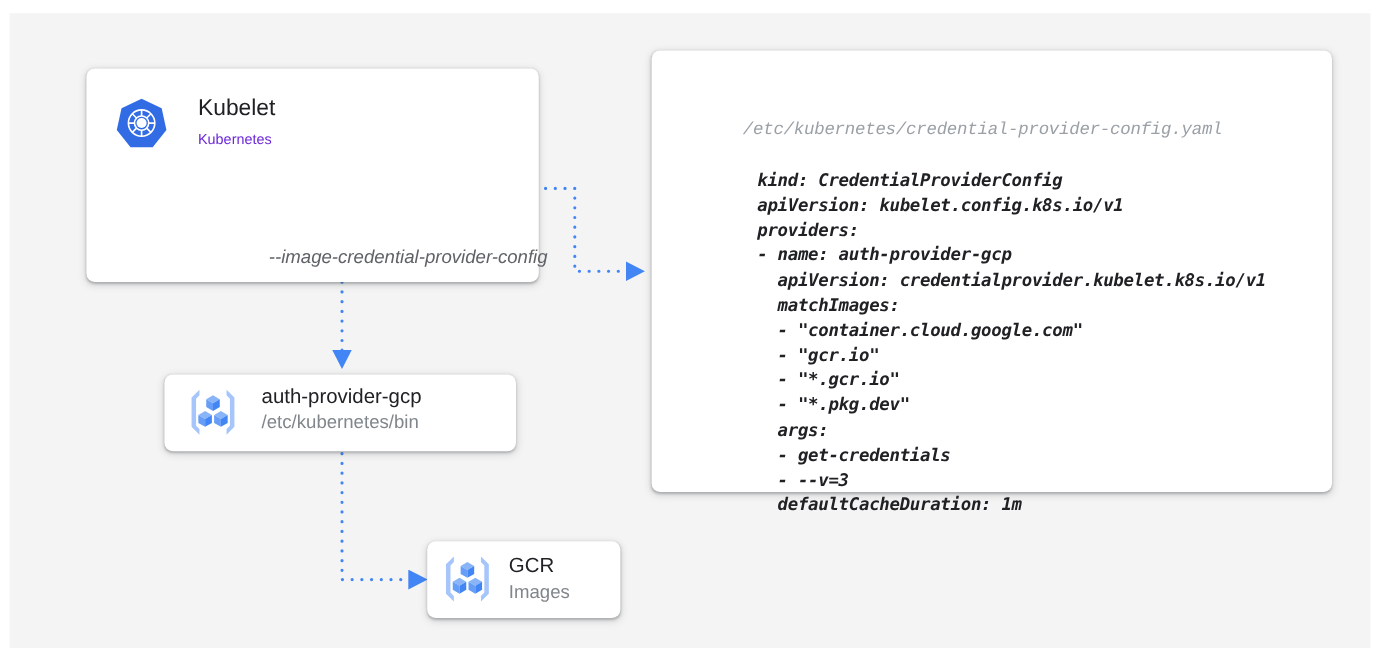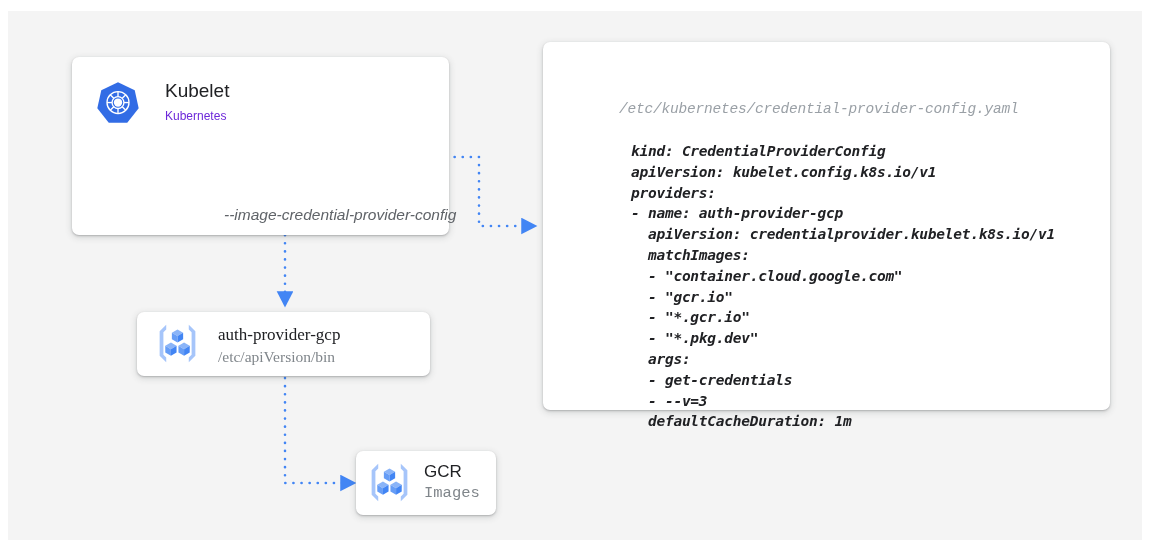--- a/index.html
+++ b/index.html
@@ -97,22 +97,21 @@
     left: 137px;
     top: 312px;
     width: 293px;
     height: 64px;
   }
   .auth-inner {
     position: absolute;
     left: 17px;
     top: 8px;
     display: flex;
-    align-items: flex-end;
-    font-family: Liberation Serif, serif;
+    align-items: flex-start;
   }
   .gcr-glyph {
     width: 47px;
     height: 47px;
     flex: 0 0 47px;
   }
   .auth-text {
     margin-left: 17px;
   }
   .auth-title {
@@ -124,21 +123,21 @@
   .auth-sub {
     font-size: 15.5px;
     color: #80868b;
     line-height: 21px;
     white-space: nowrap;
   }
   
   .gcr-card {
     left: 356px;
     top: 451px;
-    width: 140px;
+    width: 161px;
     height: 64px;
   }
   .gcr-inner {
     position: absolute;
     left: 10px;
     top: 8px;
     display: flex;
     align-items: center;
   }
   .gcr-text {
@@ -148,21 +147,20 @@
     font-size: 17px;
     color: #202124;
     line-height: 22px;
     white-space: nowrap;
   }
   .gcr-sub {
     font-size: 15.5px;
     color: #80868b;
     line-height: 21px;
     white-space: nowrap;
-    font-family: Liberation Mono, monospace;
   }
   
   .yaml-card {
     left: 543px;
     top: 42px;
     width: 567px;
     height: 368px;
   }
   .yaml-path {
     position: absolute;
@@ -266,21 +264,21 @@
         </g>
 
         <g>
           <path d="M64,48 L76,55 L64,62 L52,55 Z" fill="#8ab4f8"></path>
           <path d="M52,55 L64,62 L64,76 L52,69 Z" fill="#669df6"></path>
           <path d="M76,55 L76,69 L64,76 L64,62 Z" fill="#4285f4"></path>
         </g>
       </svg>
       <div class="auth-text">
         <div class="auth-title">auth-provider-gcp</div>
-        <div class="auth-sub">/etc/apiVersion/bin</div>
+        <div class="auth-sub">/etc/kubernetes/bin</div>
       </div>
     </div>
   </div>
 
   <div class="card gcr-card">
     <div class="gcr-inner">
       <svg class="gcr-glyph" viewBox="0 0 100 100" xmlns="http://www.w3.org/2000/svg">
         <path d="M26,10 L12,24 L12,76 L26,90 L26,80 L20,74 L20,26 L26,20 Z" fill="#a6c5fa"></path>
         <path d="M74,10 L88,24 L88,76 L74,90 L74,80 L80,74 L80,26 L74,20 Z" fill="#a6c5fa"></path>
         <g>

